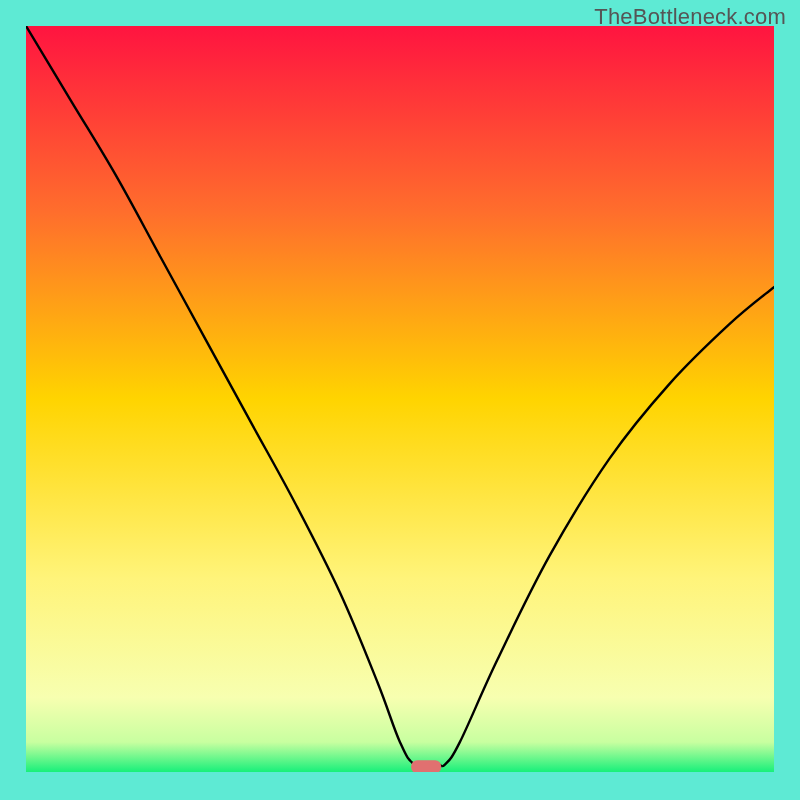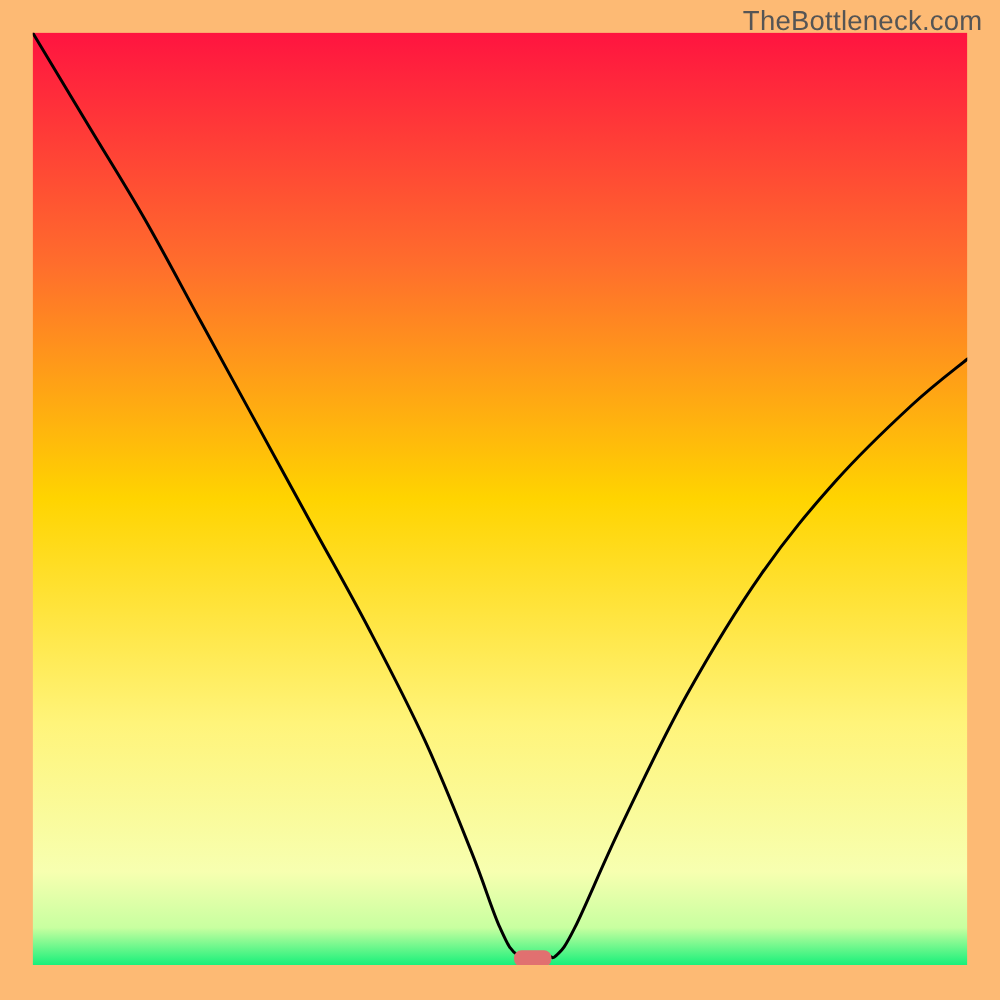--- a/index.html
+++ b/index.html
@@ -8,21 +8,21 @@
     width: 800px;
     height: 800px;
     background: #000;
     font-family: Arial, Helvetica, sans-serif;
     overflow: hidden;
   }
   .frame {
     position: relative;
     width: 800px;
     height: 800px;
-    background: #fdba74;
+    background: #5eead4;
   }
   .watermark {
     position: absolute;
     top: 4px;
     right: 14px;
     color: #555;
     font-size: 22px;
     font-weight: 500;
     z-index: 10;
     letter-spacing: 0.2px;

